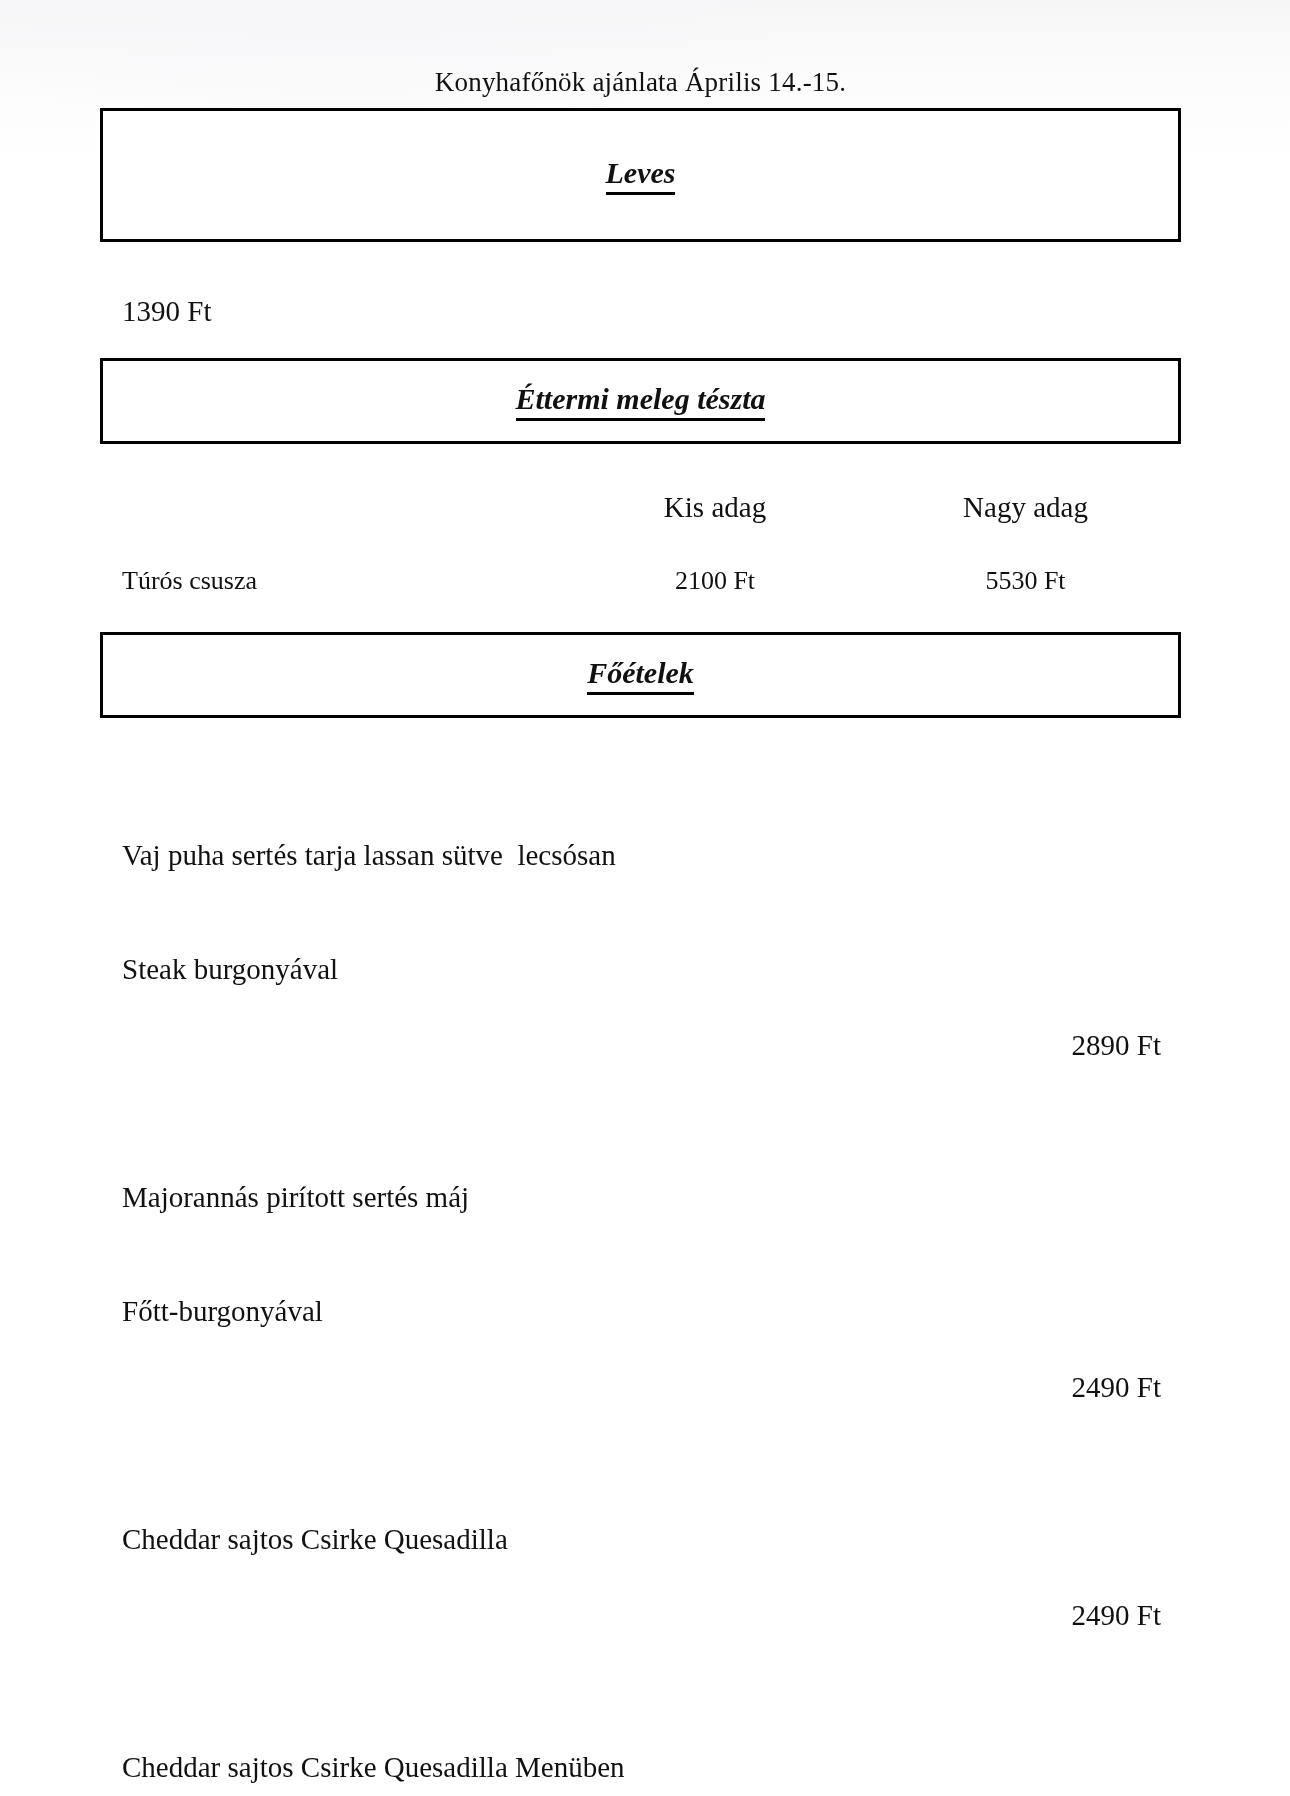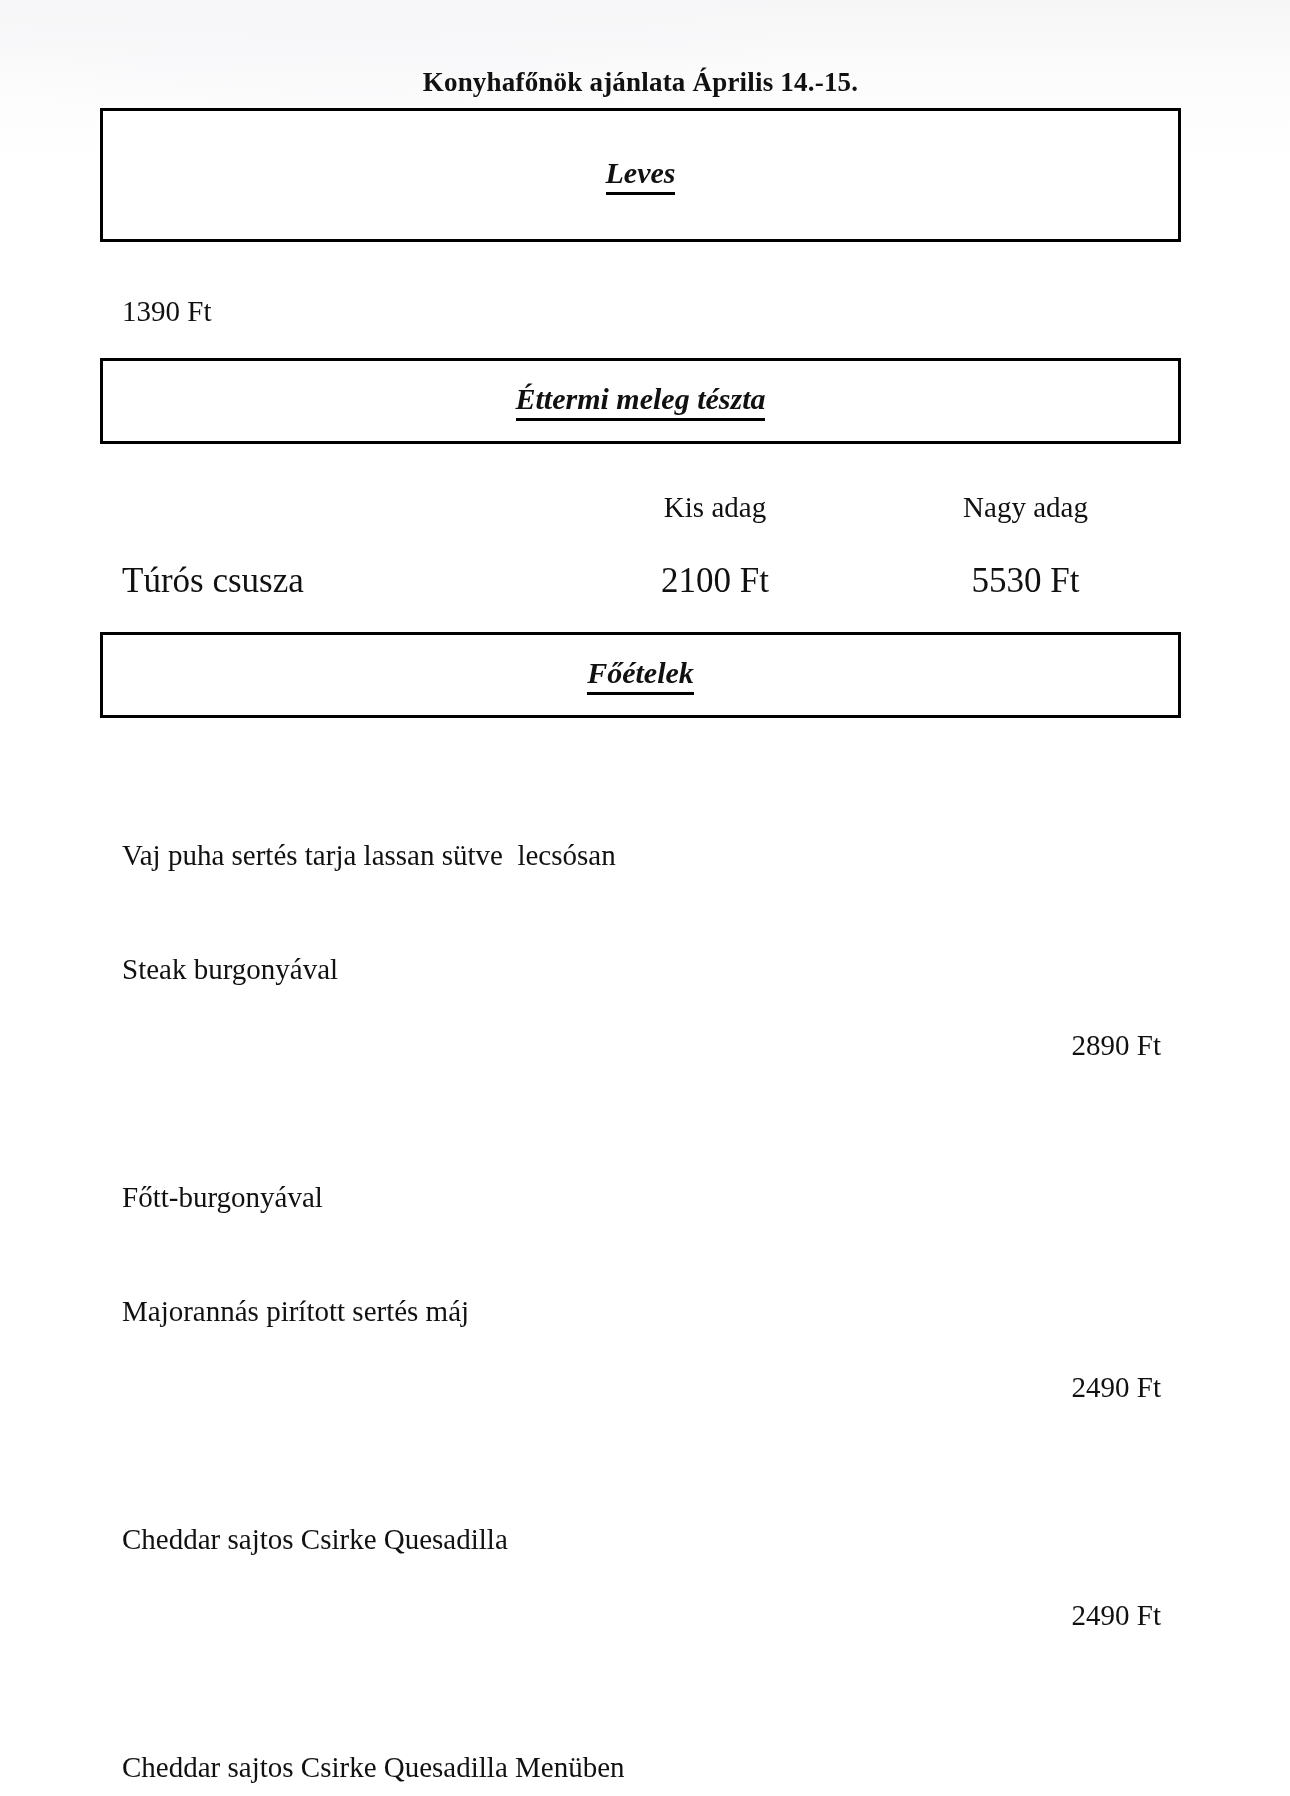--- a/index.html
+++ b/index.html
@@ -10,21 +10,21 @@
       linear-gradient(180deg, #f6f6f7 0px, #fcfcfd 80px, #ffffff 170px);
     background-color:#ffffff;
     font-family:"Liberation Serif","DejaVu Serif",serif;
     color:#111;
     overflow:hidden;
   }
   .content{margin-left:100px;width:1081px;}
   .doc-title{
     margin-top:64px;
     text-align:center;
-    font-size:27px;font-weight:bold;
+    font-size:27px;font-weight:normal;
     line-height:36px;
     letter-spacing:.2px;
   }
   .box{
     border:3px solid #000;
     display:flex;align-items:center;justify-content:center;
     box-sizing:border-box;
     background:#fff;
     font-style:italic;
   }
@@ -45,21 +45,21 @@
   .cols-header{
     display:flex;margin-top:46px;
     font-size:29px;line-height:34px;
     padding-left:22px;padding-right:20px;
   }
   .col-name{width:418px;}
   .col-small{width:350px;text-align:center;}
   .col-large{flex:1;text-align:center;}
   .pasta-row{
     display:flex;margin-top:38px;
-    font-size:35px;line-height:38px;
+    font-size:26px;line-height:38px;
     padding-left:22px;padding-right:20px;
   }
   .sec3-box{margin-top:32px;}
   .items{margin-top:42px;}
   .item{margin-top:38px;}
   .item:first-child{margin-top:0;}
   .item-names{white-space:pre-wrap;}
   .item-price{text-align:right;white-space:nowrap;}
 </style>
 </head>
@@ -107,22 +107,22 @@
     <div class="item">
       <div class="item-names">
         <div>Vaj puha sertés tarja lassan sütve  lecsósan</div>
         <div>Steak burgonyával</div>
       </div>
       <div class="item-price">2890 Ft</div>
     </div>
 
     <div class="item">
       <div class="item-names">
+        <div>Majorannás pirított sertés máj</div>
         <div>Főtt-burgonyával</div>
-        <div>Majorannás pirított sertés máj</div>
       </div>
       <div class="item-price">2490 Ft</div>
     </div>
 
     <div class="item">
       <div class="item-names">
         <div>Cheddar sajtos Csirke Quesadilla</div>
       </div>
       <div class="item-price">2490 Ft</div>
     </div>

